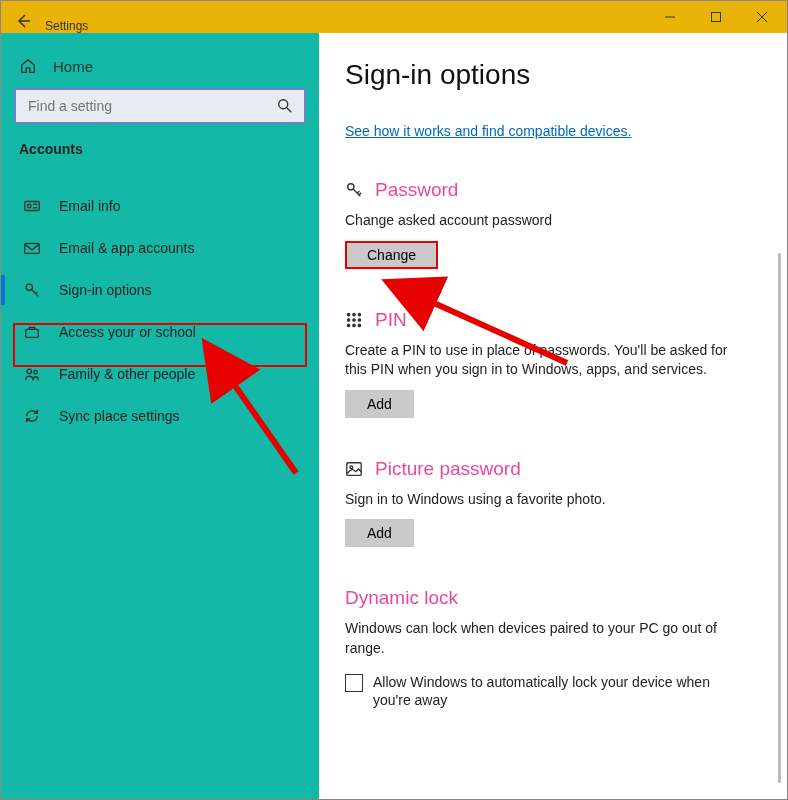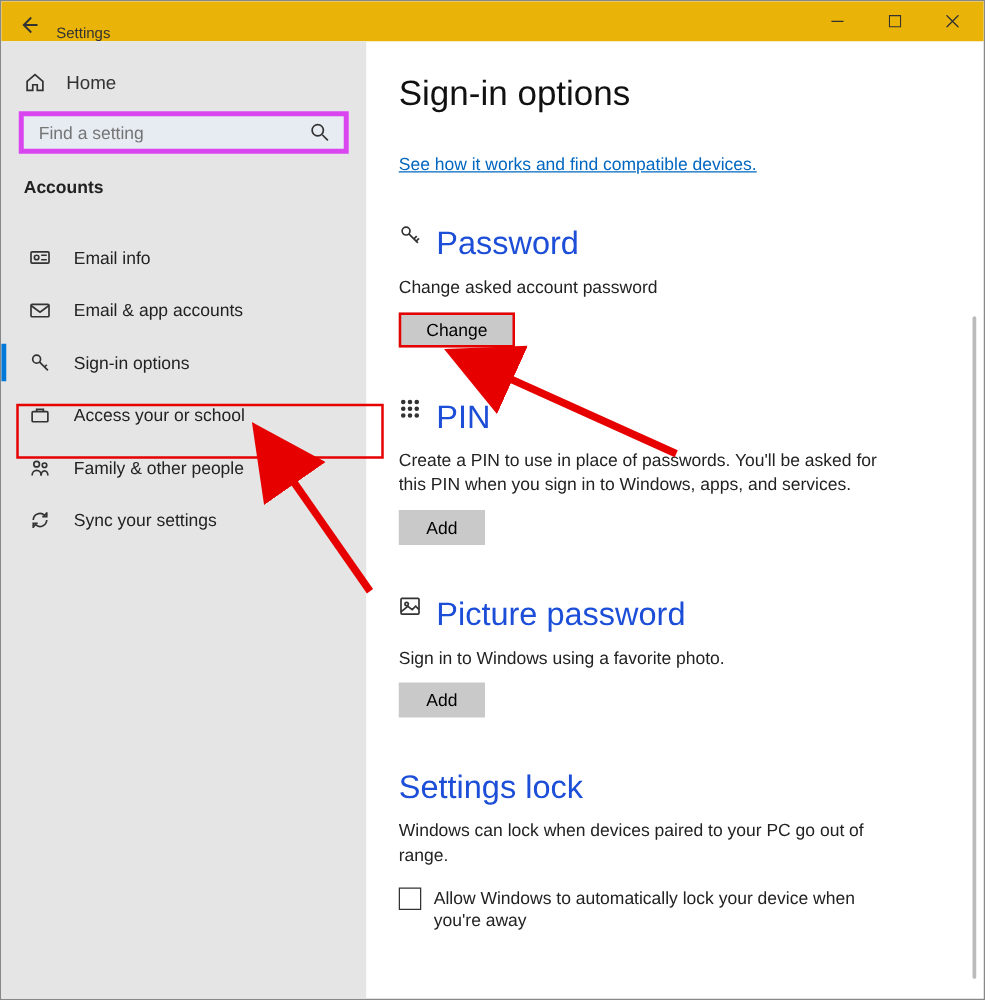--- a/index.html
+++ b/index.html
@@ -20,29 +20,29 @@
     align-items: flex-end;
     background: #eab308;
   }
   .titlebar .back { width: 44px; text-align: center; font-size: 16px; color:#333; }
   .titlebar .title { font-size: 12px; color:#333; }
   .titlebar .spacer { flex:1; }
   .winbtn { width: 46px; height:32px; display:flex; align-items:center; justify-content:center; font-size:12px; color:#333; }
   .winbtn.close-area { margin-right:2px; }
   .layout { display:flex; height: calc(100% - 32px); }
   .sidebar {
-    width: 292px;
-    background: #e5e5e5;
+    width: 318px;
+    background: #14b8a6;
     padding: 16px 14px 0 14px;
     position: relative;
   }
   .home-row { display:flex; align-items:center; gap:16px; padding:8px 4px 14px 4px; color:#333; font-size:15px;}
   .searchbox {
     display:flex; align-items:center;
-    border:4px solid #d946ef;
+    border:1px solid #d946ef;
     background:#e6ecf2;
     height:34px;
     padding:0 10px;
     color:#666;
     margin-bottom:18px;
   }
   .searchbox input {
     flex:1; border:0; background:transparent; outline:none;
     font-style: normal; font-size:14px; color:#444;
   }
@@ -73,21 +73,21 @@
   }
   .content {
     flex:1;
     padding: 26px 36px 0 26px;
     position:relative;
     overflow:hidden;
   }
   .page-title { font-size:28px; font-weight:400; margin:0 0 32px 0; color:#111; }
   .link { color:#0067c0; font-size:14px; }
   .section { margin-top:40px; }
-  .section h2 { font-size:26px; font-weight:400; margin:0; display:flex; gap:12px; color:#1d4ed8; }
+  .section h2 { font-size:19px; font-weight:400; margin:0; display:flex; align-items:center; gap:12px; color:#ec4899; }
   .section p { margin:10px 0 10px 0; font-size:14px; color:#222; line-height:1.4; max-width:400px; }
   .btn {
     display:inline-block;
     background:#c9c9c9;
     border:0;
     padding:6px 22px;
     font-size:14px;
     color:#000;
     font-family:inherit;
   }
@@ -214,21 +214,21 @@
 
     <div class="navitem">
       <span class="ico">
         <svg viewBox="0 0 20 20">
             <path d="M4 10a6 6 0 0 1 10-4.2L16 4"></path>
             <path d="M16 10a6 6 0 0 1-10 4.2L4 16"></path>
             <path d="M16 3v4h-4"></path>
             <path d="M4 17v-4h4"></path>
           </svg>
       </span>
-      <span>Sync your settings</span>
+      <span>Sync place settings</span>
     </div>
 
     <div class="redbox-sidebar"></div>
 
     <div class="arrow" style="left:200px; top:330px;">
       <svg width="110" height="120">
         <defs>
             <marker id="ah1" markerWidth="12" markerHeight="12" refX="2" refY="5" orient="auto">
               <path d="M0 0 L10 5 L0 10 Z" fill="#e60000"></path>
             </marker>
@@ -301,21 +301,21 @@
             </svg>
         </span>
         <span>Picture password</span>
       </h2>
       <p>Sign in to Windows using a favorite photo.</p>
       <button class="btn">Add</button>
     </div>
 
     <div class="section">
       <h2>
-          <span>Settings lock</span>
+          <span>Dynamic lock</span>
         </h2>
       <p>Windows can lock when devices paired to your PC go out of range.</p>
       <label class="checkbox-row">
         <span class="box"></span>
         <span>Allow Windows to automatically lock your device when you're away</span>
       </label>
     </div>
 
     <div class="scrollbar"></div>
   </div>

